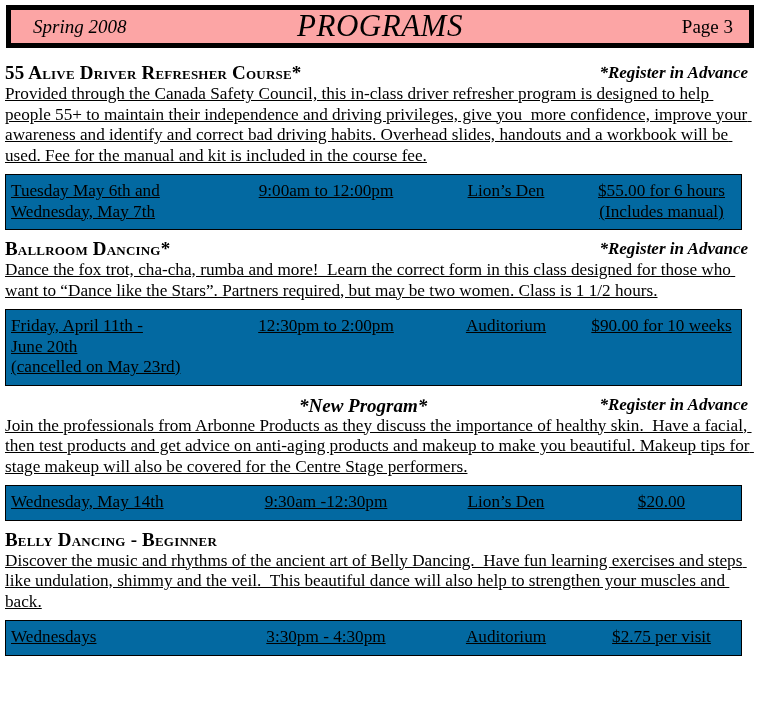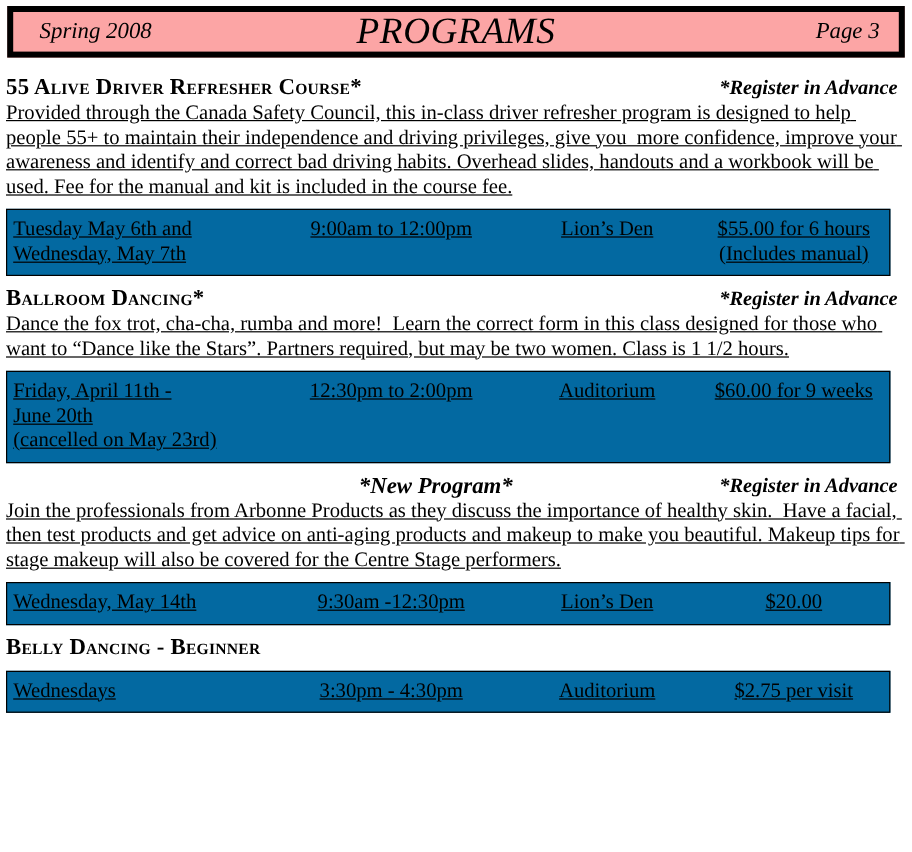--- a/index.html
+++ b/index.html
@@ -47,21 +47,20 @@
     font-style: italic;
     font-size: 31px;
     letter-spacing: 0.5px;
     white-space: nowrap;
   }
   .hdr-page {
     position: absolute;
     right: 16px;
     top: 50%;
     transform: translateY(-52%);
-    font-style: italic;
     font-size: 19px;
     white-space: nowrap;
   }
 
   
   .content {
     padding: 6px 8px 0 5px;
     text-decoration: underline;
   }
 
@@ -186,21 +185,21 @@
         <tbody>
             <tr>
           <td class="col-when">
             <span class="sub-line">Friday, April 11th -</span>
             <span class="sub-line">June 20th</span>
             <span class="sub-line">(cancelled on May 23rd)</span>
           </td>
           <td class="col-time">12:30pm to 2:00pm</td>
           <td class="col-place">Auditorium</td>
           <td class="col-cost">
-            <span class="sub-line">$60.00 for 9 weeks</span>
+            <span class="sub-line">$90.00 for 10 weeks</span>
           </td>
         </tr>
       </tbody>
         </table>
     </div>
   </div>
 
   <div class="program">
     <div class="prog-head">
       <span class="prog-note-mid">*New Program*</span>
@@ -222,20 +221,21 @@
         </tr>
       </tbody>
         </table>
     </div>
   </div>
 
   <div class="program">
     <div class="prog-head">
       <span class="prog-title">Belly Dancing - Beginner</span>
     </div>
+    <p class="prog-desc">Discover the music and rhythms of the ancient art of Belly Dancing.  Have fun learning exercises and steps like undulation, shimmy and the veil.  This beautiful dance will also help to strengthen your muscles and back.</p>
     <div class="sched-box">
       <table class="sched-table">
         <tbody>
             <tr>
           <td class="col-when">
             <span class="sub-line">Wednesdays</span>
           </td>
           <td class="col-time">3:30pm - 4:30pm</td>
           <td class="col-place">Auditorium</td>
           <td class="col-cost">

